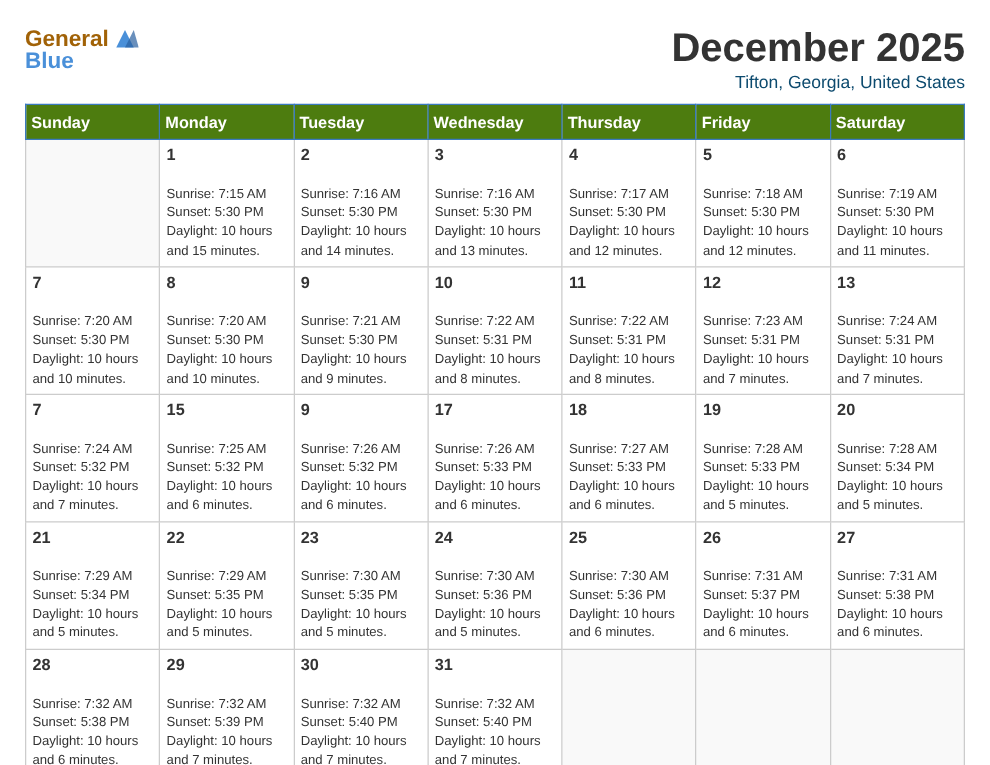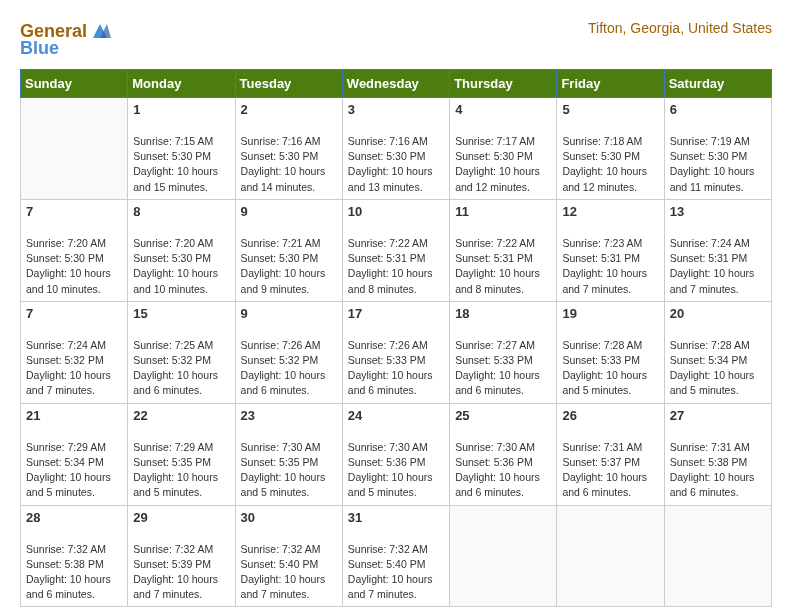--- a/index.html
+++ b/index.html
@@ -39,21 +39,21 @@
     .title-block {
       text-align: right;
     }
     .month-title {
       font-size: 32px;
       font-weight: bold;
       color: #333;
     }
     .location {
       font-size: 14px;
-      color: #a16207;
+      color: #0c4a6e;
     }
     .calendar {
       width: 100%;
       border-collapse: collapse;
       border: 1px solid #ccc;
     }
     .calendar th {
       background-color: #4d7c0f;
       color: #fff;
       font-size: 13px;
@@ -97,20 +97,21 @@
         <span class="logo-text-general">General</span>
         <svg class="logo-icon" viewBox="0 0 22 22" xmlns="http://www.w3.org/2000/svg">
           <polygon points="4,18 11,4 18,18" fill="#4a90d9"></polygon>
           <polygon points="11,18 18,4 22,18" fill="#2a5fa0" opacity="0.7"></polygon>
         </svg>
       </div>
       <span class="logo-text-blue" style="margin-top:-4px;">Blue</span>
     </div>
   </div>
   <div class="title-block">
+    <div class="month-title">December 2025</div>
     <div class="location">Tifton, Georgia, United States</div>
   </div>
 </div>
 
 <table class="calendar">
   <thead>
     <tr>
     <th>Sunday</th>
         <th>Monday</th>
         <th>Tuesday</th>

